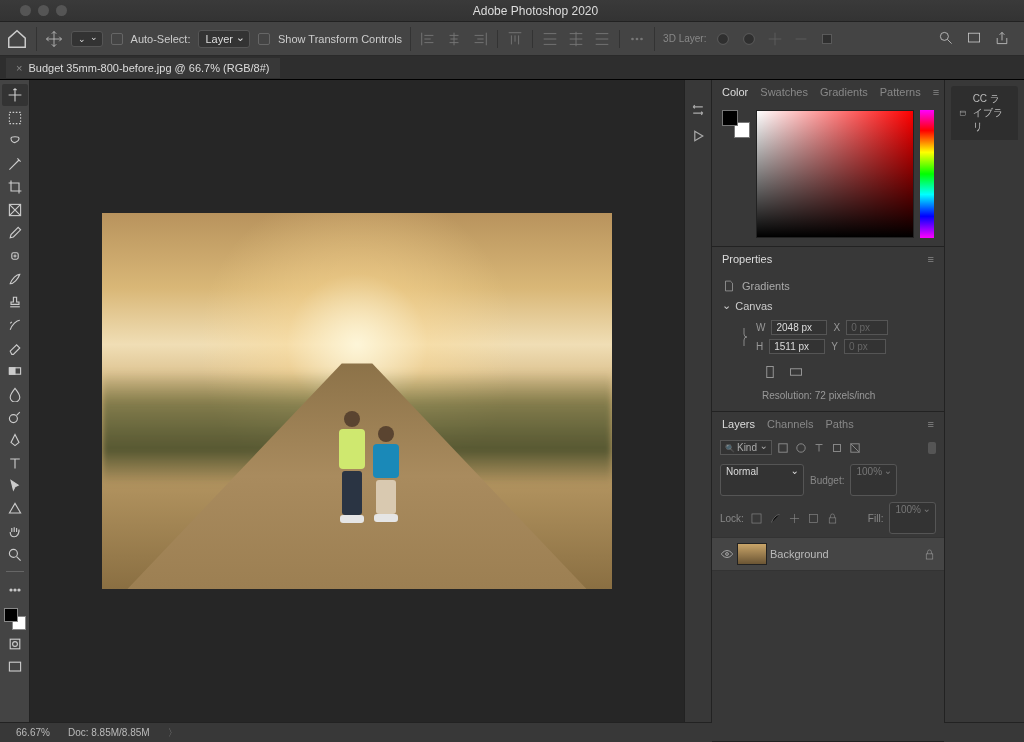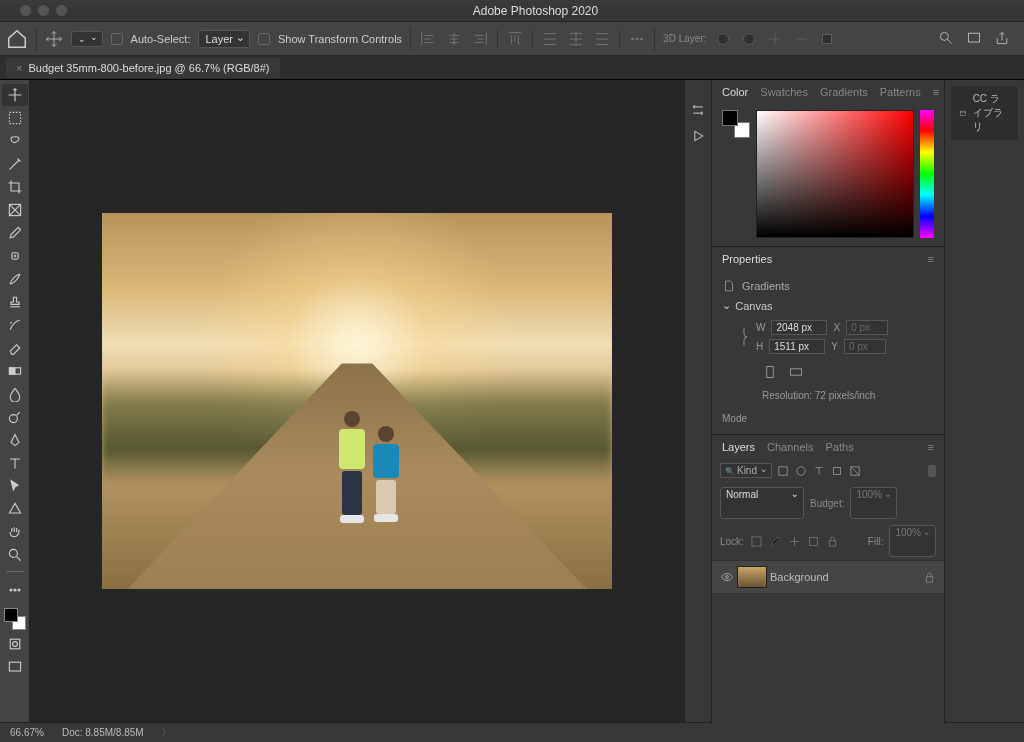--- a/index.html
+++ b/index.html
@@ -92,21 +92,21 @@
   .layers-blendrow, .layers-lockrow { display: flex; align-items: center; gap: 6px; padding: 3px 8px; font-size: 10px; color: #888; }
   .layers-blendrow .dropdown, .layers-lockrow .dropdown { font-size: 10px; padding: 1px 14px 18px 5px; }
   .layer-item { display: flex; align-items: center; gap: 3px; padding: 5px 8px; background: #454545; border-top: 1px solid #333; border-bottom: 1px solid #333; }
   .layer-eye { width: 14px; }
   .layer-thumb { width: 30px; height: 22px; background: linear-gradient(#c9a569, #6b5534); border: 1px solid #222; }
   .layer-lock { margin-left: auto; opacity: .6; }
   .layers-fill { height: 170px; }
   .layers-footer { display: flex; justify-content: flex-end; gap: 10px; padding: 4px 8px; border-top: 1px solid #222; background: #383838; }
   .layers-footer svg { width: 14px; height: 14px; stroke: #999; fill: none; stroke-width: 1.4; }
 
-  .statusbar { height: 20px; background: #383838; display: flex; align-items: center; gap: 18px; padding: 0 10px; border-top: 1px solid #222; font-size: 10px; color: #bbb; }
+  .statusbar { height: 20px; background: #383838; display: flex; align-items: center; gap: 18px; padding: 0 16px; border-top: 1px solid #222; font-size: 10px; color: #bbb; }
   .statusbar .arrow { opacity: .5; }
 </style>
 </head>
 <body>
 
 <div class="titlebar">
   <div class="traffic">
     <span></span>
     <span></span>
     <span></span>
@@ -428,23 +428,20 @@
           <svg width="16" height="16" viewBox="0 0 20 20">
               <rect x="6" y="3" width="8" height="14" stroke="#aaa" fill="none"></rect>
             </svg>
           <svg width="16" height="16" viewBox="0 0 20 20">
               <rect x="3" y="6" width="14" height="8" stroke="#aaa" fill="none"></rect>
             </svg>
         </div>
         <div class="prop-row" style="padding-left:40px;margin-top:6px">
           <span class="lbl">Resolution: 72 pixels/inch</span>
         </div>
-        <div class="prop-row" style="margin-top:8px">
-          <span class="lbl">Mode</span>
-        </div>
       </div>
     </div>
 
     <div class="panel" style="flex:1;display:flex;flex-direction:column">
       <div class="panel-tabs">
         <span class="active">Layers</span>
         <span>Channels</span>
         <span>Paths</span>
         <span class="panel-menu">≡</span>
       </div>

